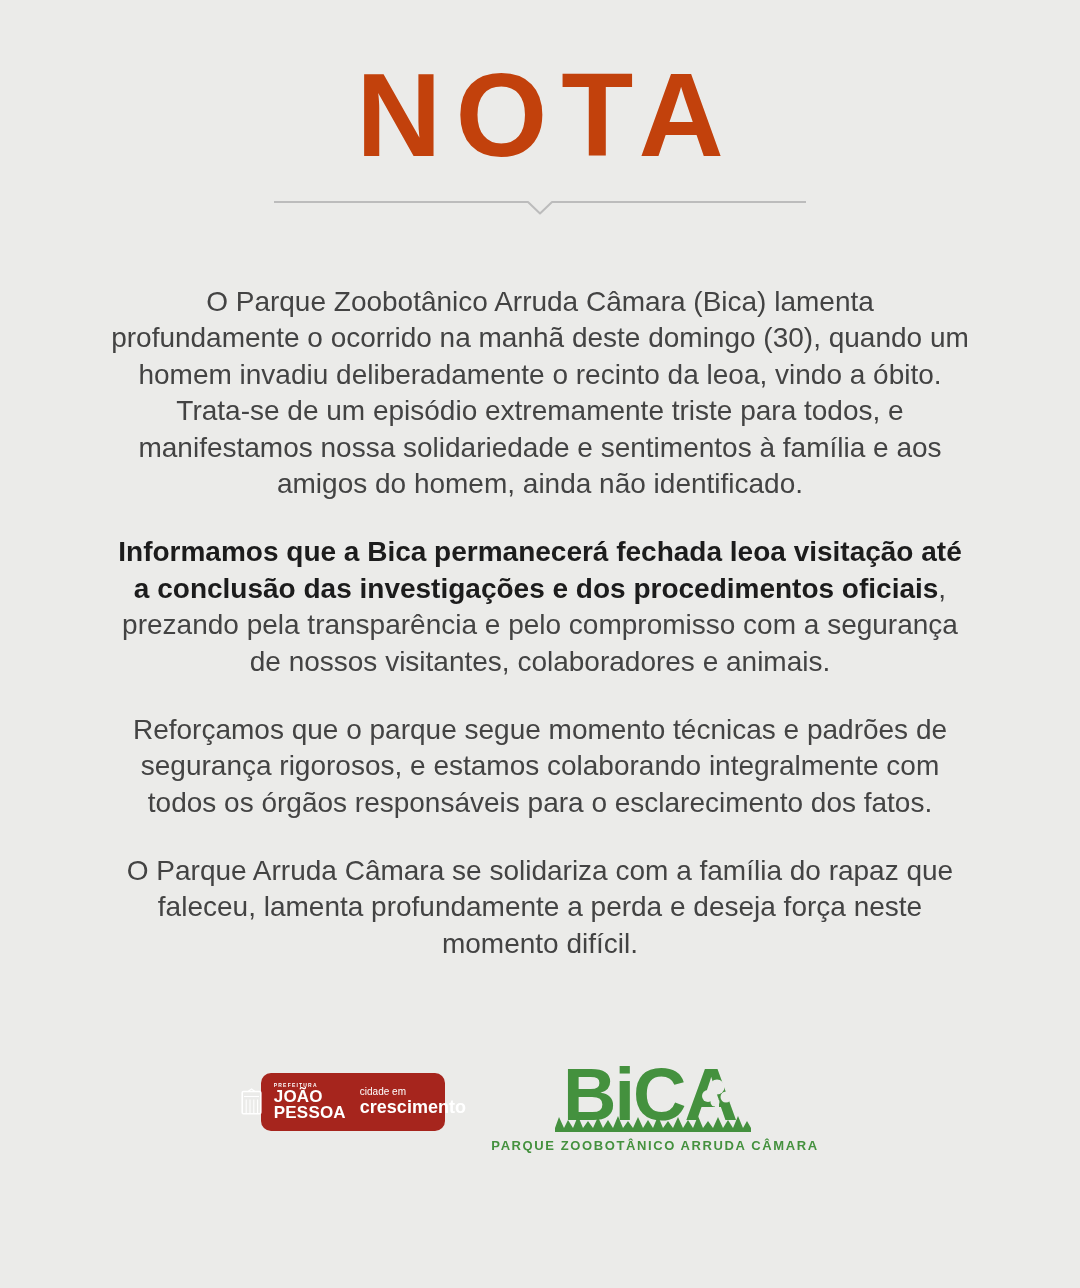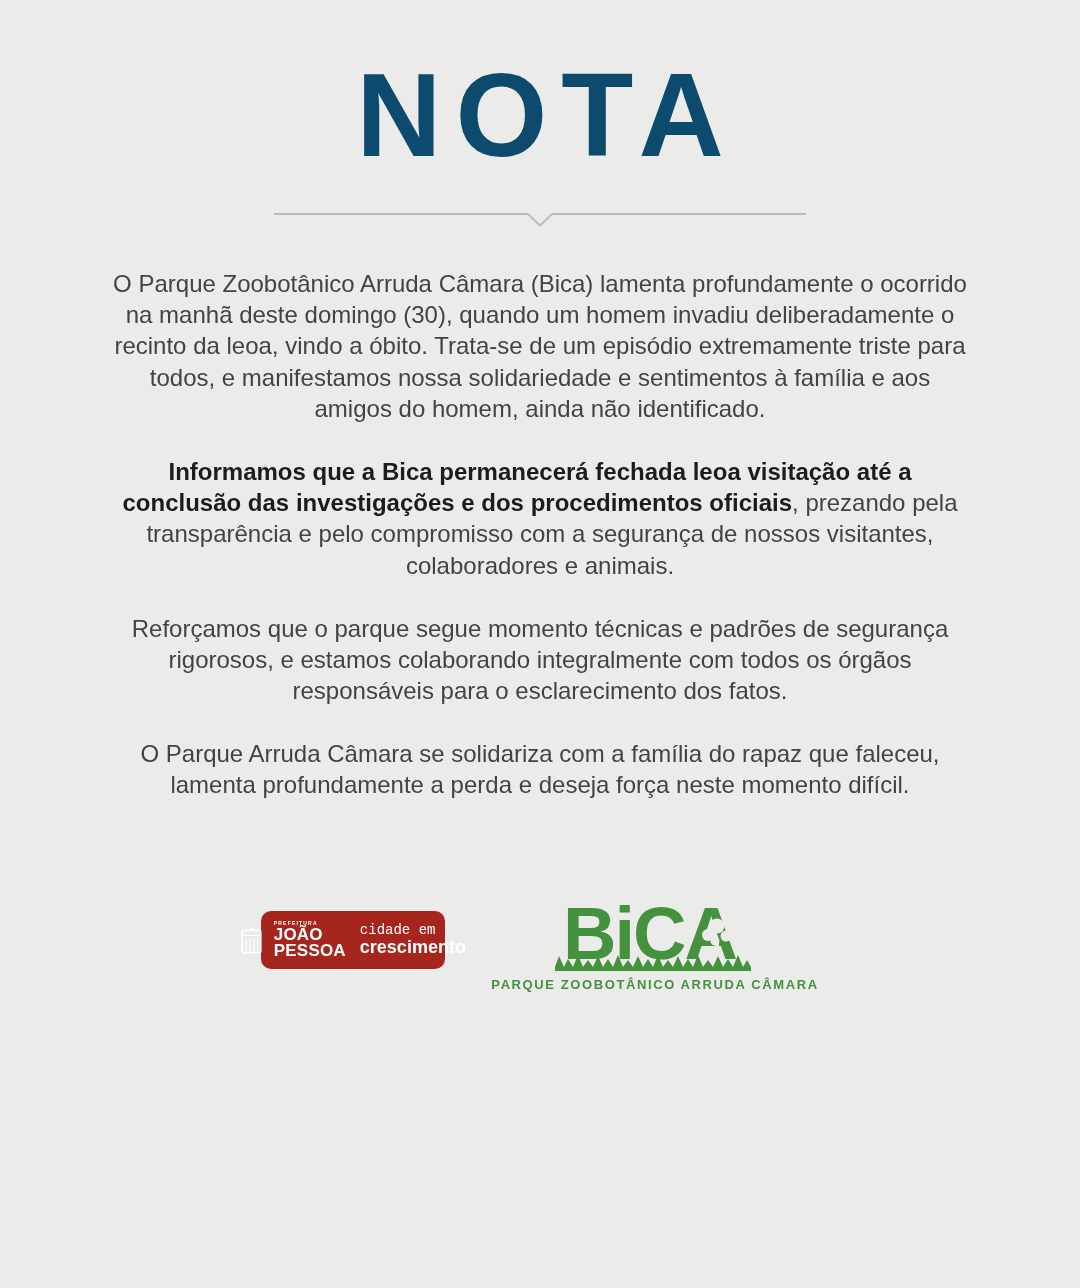--- a/index.html
+++ b/index.html
@@ -4,36 +4,36 @@
 <style>
   html,body{margin:0;padding:0;}
   body{
     width:1080px;height:1288px;
     background:#ebebe9;
     font-family:"Liberation Sans", sans-serif;
     overflow:hidden;
   }
   .poster{width:1080px;height:1288px;display:flex;flex-direction:column;align-items:center;}
   .title{
-    margin:56px 0 12px;
+    margin:56px 0 0;
     font-size:118px;
     font-weight:800;
     line-height:1;
     letter-spacing:14px;
     margin-left:14px; 
-    color:#0c4a6e;
+    color:#c2410c;
     text-align:center;
   }
   .divider{margin-top:26px;display:block;}
   .body-copy{
     width:858px;
-    margin-top:38px;
+    margin-top:66px;
     text-align:center;
     color:#434343;
-    font-size:24px;
+    font-size:28px;
     line-height:1.3;
   }
   .body-copy p{margin:0 0 32px;}
   .body-copy p:last-child{margin-bottom:0;}
   .lead-bold{font-weight:700;color:#1c1c1c;}
   
   .footer{
     margin-top:88px;
     display:flex;
     align-items:center;
@@ -47,21 +47,21 @@
     gap:7px;
     color:#ffffff;
     box-sizing:border-box;
     padding:6px 10px;
   }
   .jp-left{display:flex;align-items:center;gap:12px;}
   .jp-citytext{display:flex;flex-direction:column;align-items:flex-start;line-height:1;}
   .jp-pref{font-size:5px;font-weight:700;letter-spacing:1.2px;margin-bottom:1px;}
   .jp-city{font-size:17px;font-weight:800;letter-spacing:0.2px;line-height:0.95;}
   .jp-right{display:flex;flex-direction:column;align-items:flex-start;line-height:1.05;}
-  .jp-slogan1{font-size:14px;font-weight:400;font-family:Liberation Mono, monospace;}
+  .jp-slogan1{font-size:10px;font-weight:400;}
   .jp-slogan2{font-size:18px;font-weight:700;}
   .bica-logo{display:flex;flex-direction:column;align-items:center;margin-top:8px;}
   .bica-tagline{
     margin-top:4px;
     font-size:13px;
     font-weight:700;
     letter-spacing:1.6px;
     color:#44913e;
     white-space:nowrap;
   }

